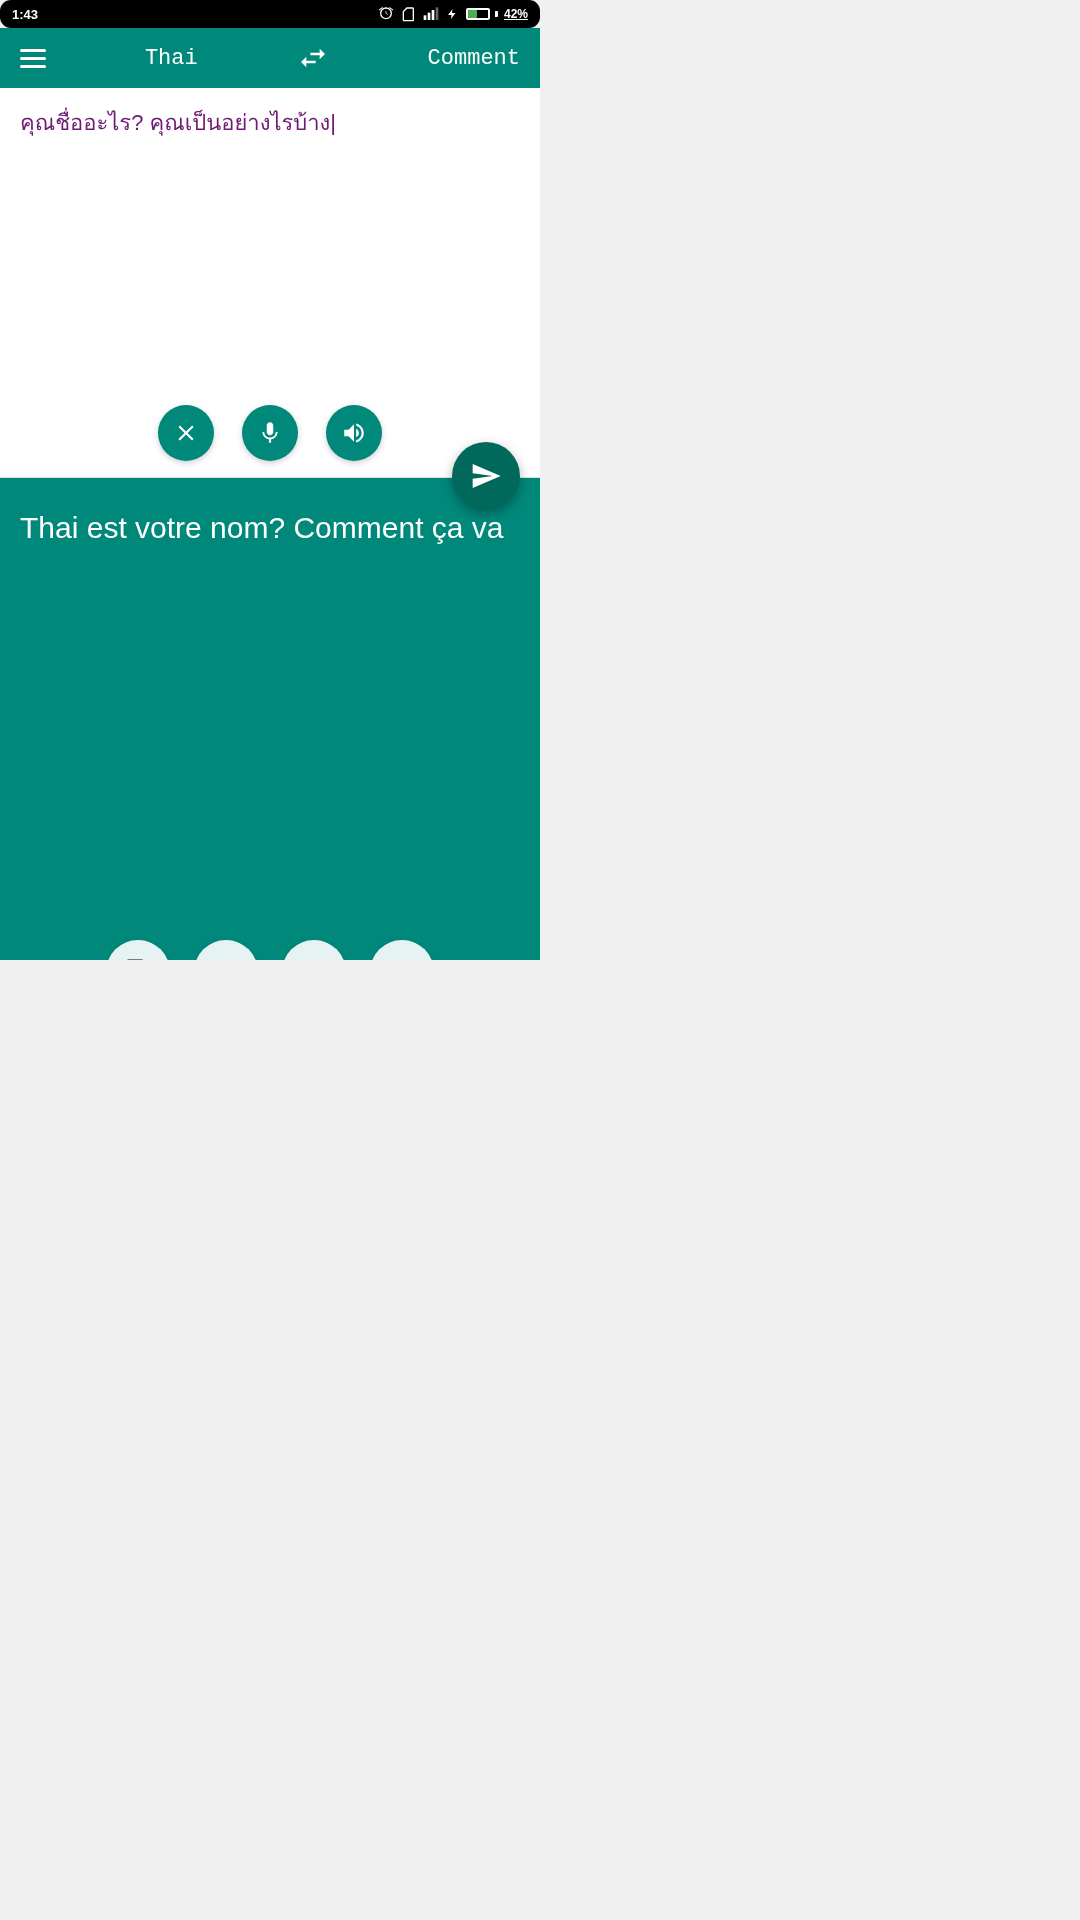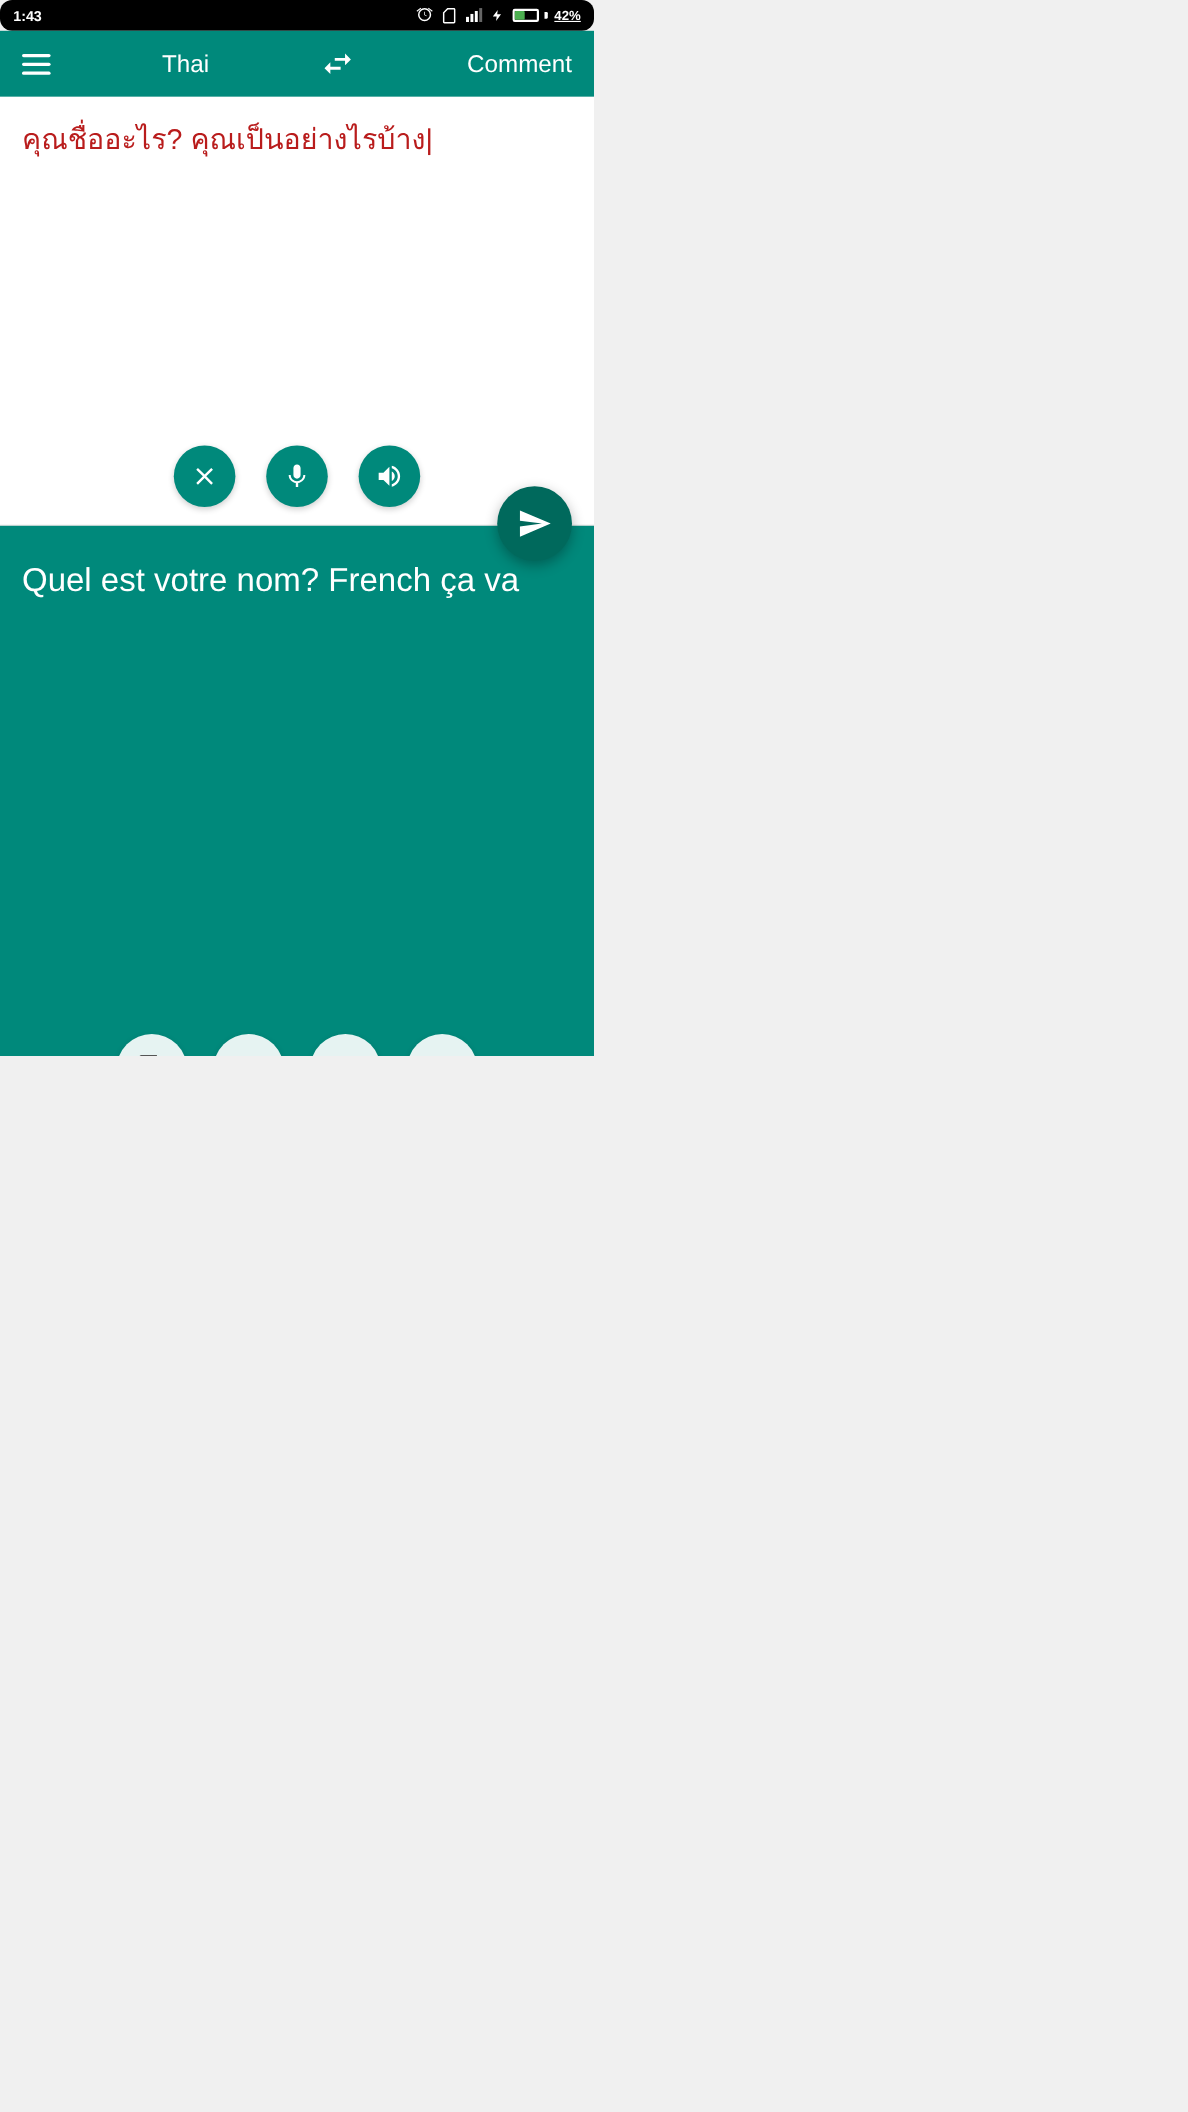--- a/index.html
+++ b/index.html
@@ -76,41 +76,42 @@
       width: 26px;
       height: 3px;
       background: #fff;
       border-radius: 2px;
     }
     .toolbar-lang {
       color: #fff;
       font-size: 22px;
       font-weight: 400;
       cursor: pointer;
+      font-family: Liberation Mono, monospace;
     }
     .toolbar-swap {
       color: #fff;
       font-size: 26px;
       cursor: pointer;
       display: flex;
       align-items: center;
     }
 
     
     .input-area {
       background: #fff;
       margin: 0;
       padding: 20px 20px 80px 20px;
       min-height: 390px;
       position: relative;
       border-bottom: 1px solid #e0e0e0;
     }
     .input-text {
-      font-size: 26px;
-      color: #b91c1c;
+      font-size: 22px;
+      color: #701a75;
       line-height: 1.4;
       min-height: 200px;
       outline: none;
       border: none;
       width: 100%;
       resize: none;
       font-family: inherit;
       caret-color: #333;
     }
     .input-text::after {
@@ -291,21 +292,21 @@
   </div>
 
   <button class="send-btn">
     <svg viewBox="0 0 24 24">
         <path d="M2.01 21L23 12 2.01 3 2 10l15 2-15 2z"></path>
       </svg>
   </button>
 </div>
 
 <div class="output-area">
-  <div class="output-text">Quel est votre nom? French ça va</div>
+  <div class="output-text">Thai est votre nom? Comment ça va</div>
 
   <div class="output-actions">
     <button class="output-btn">
 
       <svg viewBox="0 0 24 24">
           <path d="M16 1H4C2.9 1 2 1.9 2 3v14h2V3h12V1zm3 4H8C6.9 5 6 5.9 6 7v14c0 1.1.9 2 2 2h11c1.1 0 2-.9 2-2V7c0-1.1-.9-2-2-2zm0 16H8V7h11v14z"></path>
         </svg>
     </button>
     <button class="output-btn">
 

